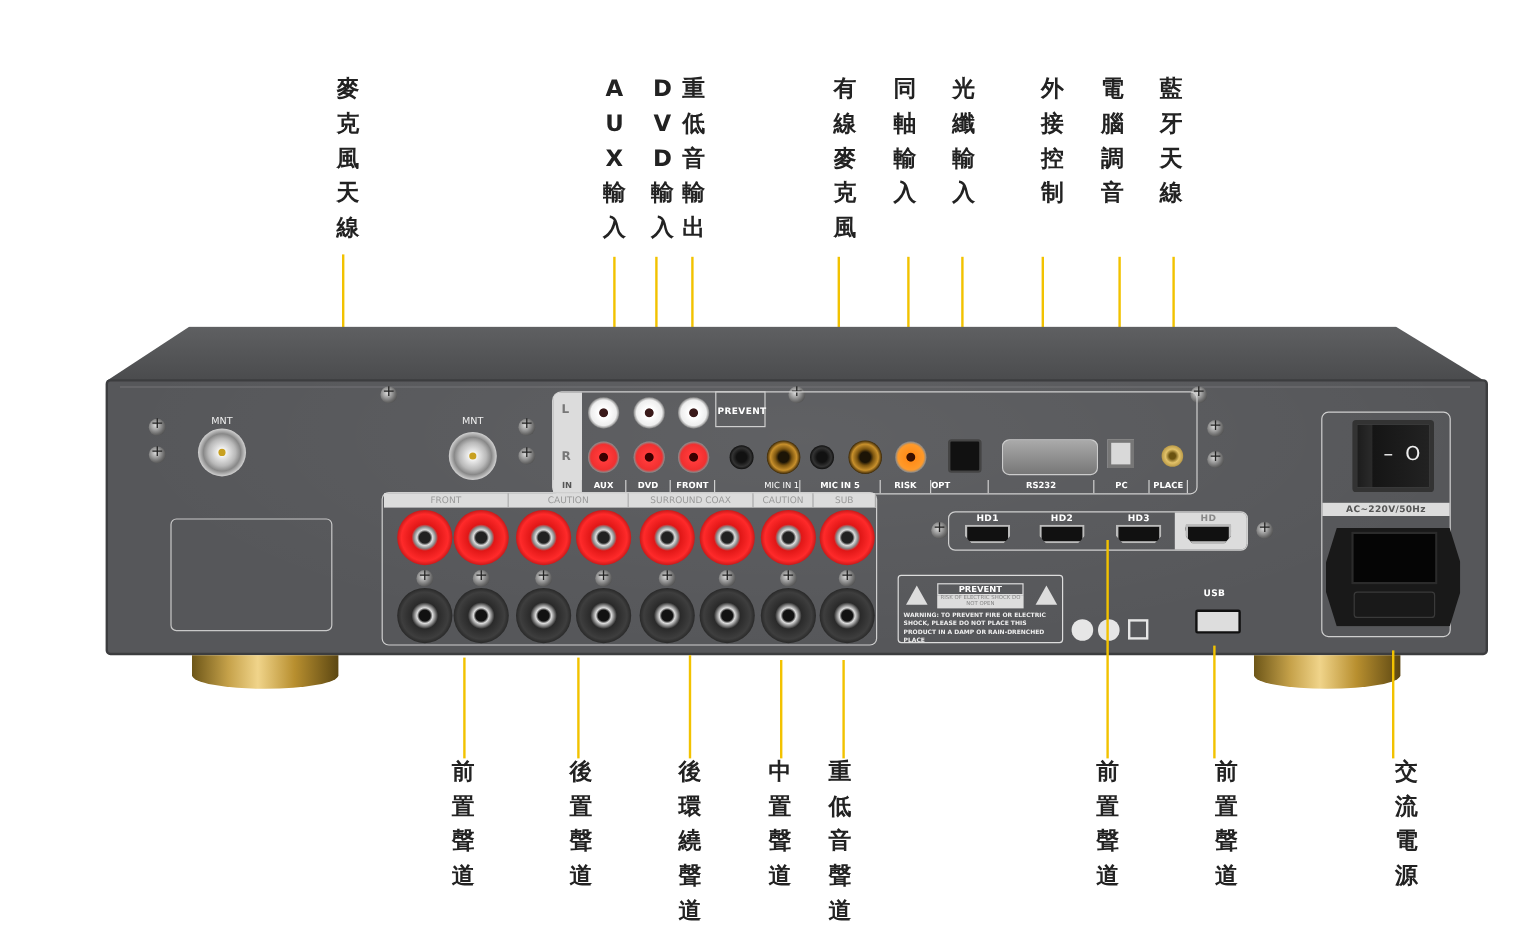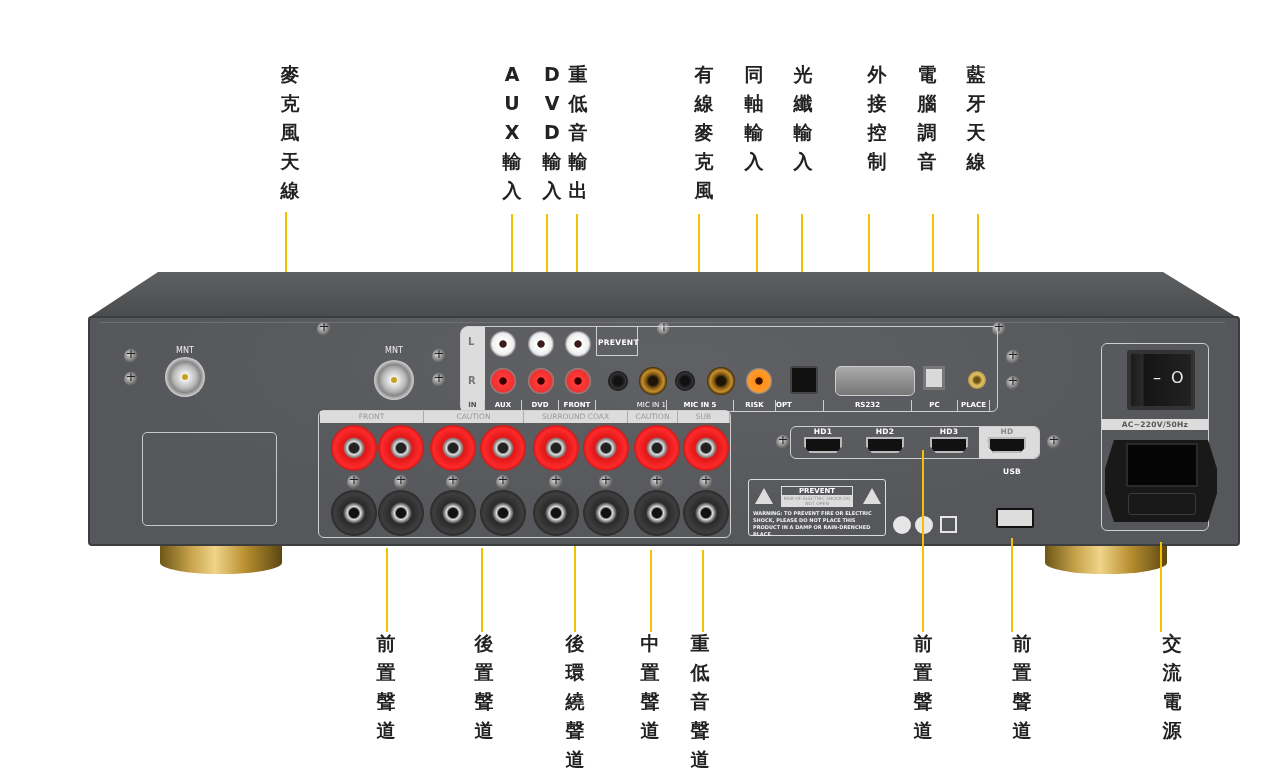--- a/index.html
+++ b/index.html
@@ -287,21 +287,21 @@
   <div style="position:absolute;left:32px;top:6px;width:72px;height:10px;border:1px solid #ddd;font-size:7px;font-weight:bold;color:#fff;text-align:center;line-height:9px">PREVENT</div>
   <div style="position:absolute;left:32px;top:16px;width:72px;height:11px;background:#ddd;font-size:4.5px;color:#888;text-align:center;line-height:5px">RISK OF ELECTRIC SHOCK DO NOT OPEN</div>
   <div style="position:absolute;left:6px;top:8px;width:0;height:0;border-left:9px solid transparent;border-right:9px solid transparent;border-bottom:16px solid #ddd"></div>
   <div style="position:absolute;left:114px;top:8px;width:0;height:0;border-left:9px solid transparent;border-right:9px solid transparent;border-bottom:16px solid #ddd"></div>
   <div style="position:absolute;left:4px;top:30px;width:130px;font-size:5px;font-weight:bold;color:#eee;line-height:7px">WARNING: TO PREVENT FIRE OR ELECTRIC SHOCK, PLEASE DO NOT PLACE THIS PRODUCT IN A DAMP OR RAIN-DRENCHED PLACE</div>
 </div>
 <div style="position:absolute;left:893px;top:516px;width:18px;height:18px;border-radius:50%;background:#e6e6e6"></div>
 <div style="position:absolute;left:915px;top:516px;width:18px;height:18px;border-radius:50%;background:#e6e6e6"></div>
 <div style="position:absolute;left:940px;top:516px;width:17px;height:17px;border:2px solid #e6e6e6"></div>
 
-<span class="small-lbl" style="left:1003px;top:467px">USB</span>
+<span class="small-lbl" style="left:1003px;top:490px">USB</span>
 <div class="usb"></div>
 
 <div class="panel-box" style="left:1101px;top:343px;width:108px;height:188px"></div>
 <div class="switch">
   <span style="position:absolute;left:22px;top:14px;color:#eee;font-size:16px">–</span>
   <span style="position:absolute;left:40px;top:14px;color:#eee;font-size:16px">O</span>
 </div>
 <div style="position:absolute;left:1102px;top:419px;width:106px;height:11px;background:#dcdcdc"></div>
 <span class="small-lbl" style="left:1102px;top:420px;width:106px;color:#555">AC~220V/50Hz</span>
 <div class="iec"></div>

